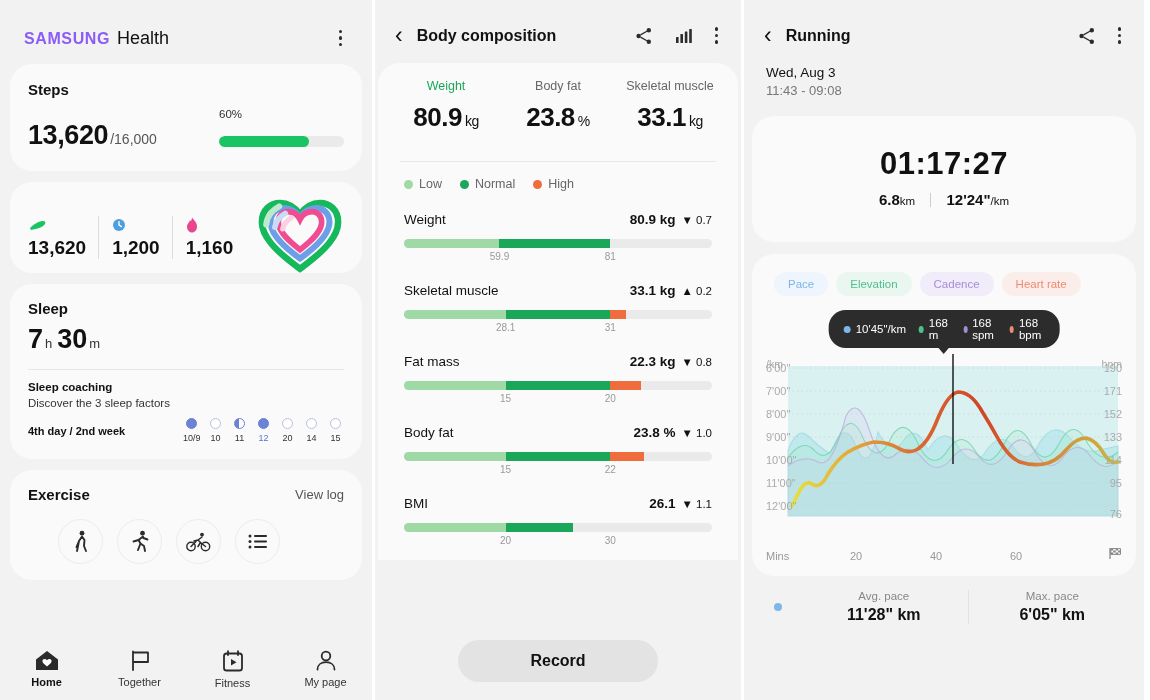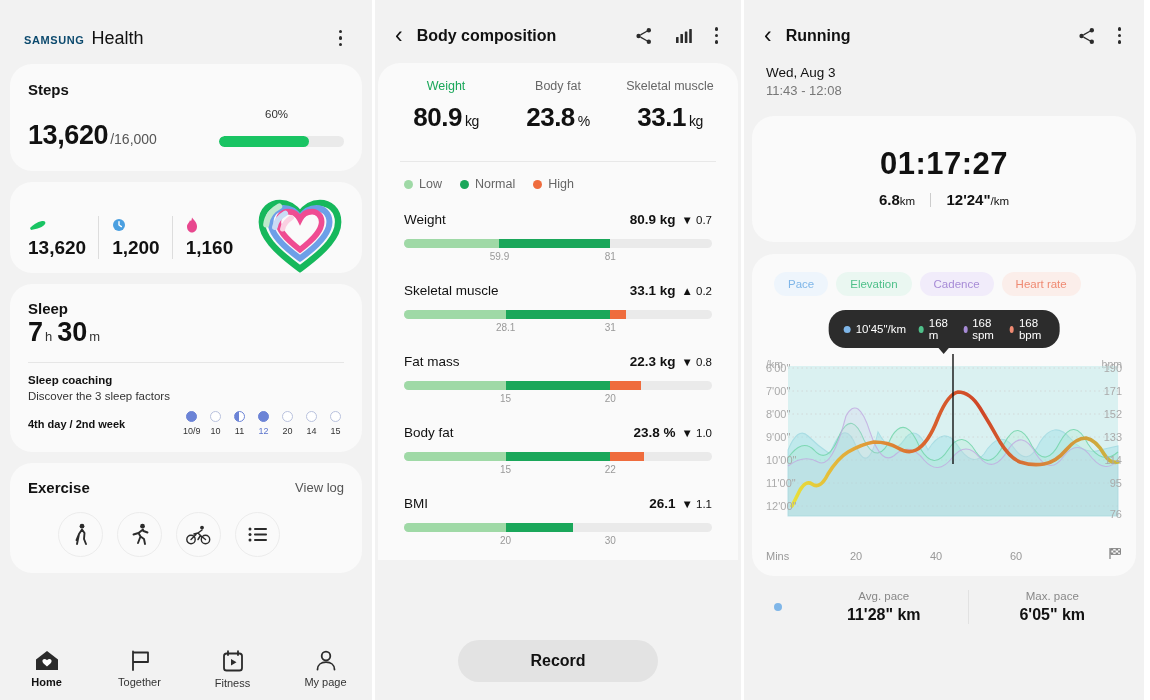--- a/index.html
+++ b/index.html
@@ -11,51 +11,51 @@
   .screens { display: flex; width: 1150px; height: 700px; }
   .screen { position: relative; height: 700px; background: #f2f2f2; overflow: hidden; }
   .screen.s1 { width: 372px; }
   .screen.s2 { width: 372px; border-left: 3px solid #fff; border-right: 3px solid #fff; }
   .screen.s3 { width: 400px; }
 
   
   .sh-header { display: flex; align-items: center; justify-content: space-between;
                padding: 26px 22px 14px 24px; }
   .brand { display: flex; align-items: baseline; gap: 7px; }
-  .brand-samsung { font-size: 11px; font-weight: bold; letter-spacing: .6px; color: #0c4a6e; }
+  .brand-samsung { font-size: 16px; font-weight: bold; letter-spacing: .6px; color: #8b5cf6; }
   .brand-health { font-size: 18px; color: #111; }
   .kebab { display: flex; flex-direction: column; gap: 3px; align-items: center;
            padding: 4px 8px; cursor: pointer; }
   .kebab i { width: 3.4px; height: 3.4px; border-radius: 50%; background: #2b2b2b; display: block; }
 
   .card { background: #fafafa; border-radius: 22px; margin: 0 10px 11px 10px; padding: 16px 18px; }
   .card-title { font-size: 15px; font-weight: bold; color: #121212; }
 
   
   .steps-card { padding: 17px 18px 20px 18px; }
   .steps-row { display: flex; align-items: flex-end; justify-content: space-between; margin-top: 10px; }
   .steps-num { font-size: 27px; font-weight: bold; color: #111; letter-spacing: -.4px; }
   .steps-goal { font-size: 14px; color: #555; margin-left: 2px; }
   .steps-right { width: 125px; padding-bottom: 4px; }
-  .pct { font-size: 11.5px; color: #333; text-align: center; margin-right: 10px; margin-bottom: 16px; }
+  .pct { font-size: 11.5px; color: #333; text-align: left; margin-right: 10px; margin-bottom: 16px; }
   .track { height: 11px; background: #eaeaea; border-radius: 6px; overflow: hidden; }
   .track > span { display: block; height: 100%; background: #19c463; border-radius: 6px; }
 
   
   .act-card { padding: 16px 18px 14px 18px; position: relative; }
   .act-metrics { display: flex; align-items: flex-end; gap: 0; margin-top: 18px; }
   .act-item { padding-right: 12px; }
   .act-item + .act-item { border-left: 1px solid #ddd; padding-left: 13px; }
   .act-ico { height: 18px; display: flex; align-items: center; margin-bottom: 3px; }
   .act-val { font-size: 19px; font-weight: bold; color: #111; }
   .hearts { position: absolute; right: 18px; top: 14px; width: 88px; height: 78px; }
 
   
   .sleep-top { display: flex; justify-content: space-between; align-items: flex-start; }
-  .sleep-dur { }
+  .sleep-dur { margin-top: 7px; }
   .sleep-dur .big { font-size: 27px; font-weight: bold; color: #111; }
   .sleep-dur .u { font-size: 13px; color: #333; margin: 0 5px 0 2px; }
   .sleep-right { width: 135px; padding-top: 4px; }
   .sleep-time { font-size: 11.5px; color: #333; text-align: right; margin-bottom: 10px; }
   .sleep-bar { display: flex; height: 11px; border-radius: 6px; overflow: hidden; }
   .sleep-bar i { display: block; height: 100%; }
   .divider { height: 1px; background: #e6e6e6; margin: 14px 0 11px 0; }
   .coach-t { font-size: 11.5px; font-weight: bold; color: #111; }
   .coach-s { font-size: 11.5px; color: #333; margin-top: 4px; }
   .coach-row { display: flex; align-items: center; justify-content: space-between; margin-top: 9px; }
@@ -506,21 +506,21 @@
       </span>
       <span class="tbar-ico kebab">
           <i></i>
           <i></i>
           <i></i>
         </span>
     </div>
 
     <div class="run-meta">
       <div class="run-date">Wed, Aug 3</div>
-      <div class="run-time">11:43 - 12:08</div>
+      <div class="run-time">11:43 - 09:08</div>
     </div>
 
     <div class="run-card">
       <div class="run-dur">01:17:27</div>
       <div class="run-sub">
         <span>6.8</span><small>km</small>
         <span class="run-sep"></span>
         <span>12'24"</span><small>/km</small>
       </div>
     </div>

